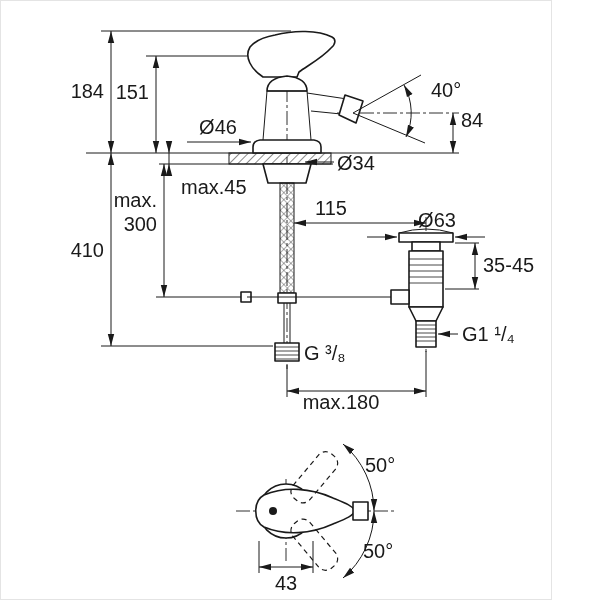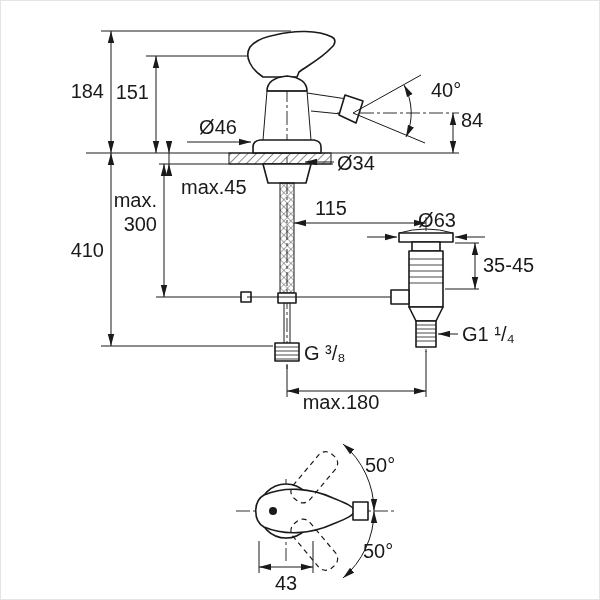--- a/index.html
+++ b/index.html
@@ -1,17 +1,17 @@
 <!DOCTYPE html>
 <html><head>
 <meta charset="utf-8">
 <style>
   html,body { margin:0; padding:0; background:#ffffff; }
   .page {
-    width:600px; height:600px; position:relative; box-sizing:border-box;
+    width:552px; height:600px; position:relative; box-sizing:border-box;
     background:#ffffff; border:1px solid #e4e4e4; overflow:hidden;
     font-family:"Liberation Sans", sans-serif;
   }
   svg { position:absolute; left:0; top:0; }
   svg text {
     font-family:"Liberation Sans", sans-serif;
     font-size:20px;
     fill:#1a1a1a;
   }
   .outline  { fill:#ffffff; stroke:#1a1a1a; stroke-width:1.6; stroke-linejoin:round; }

